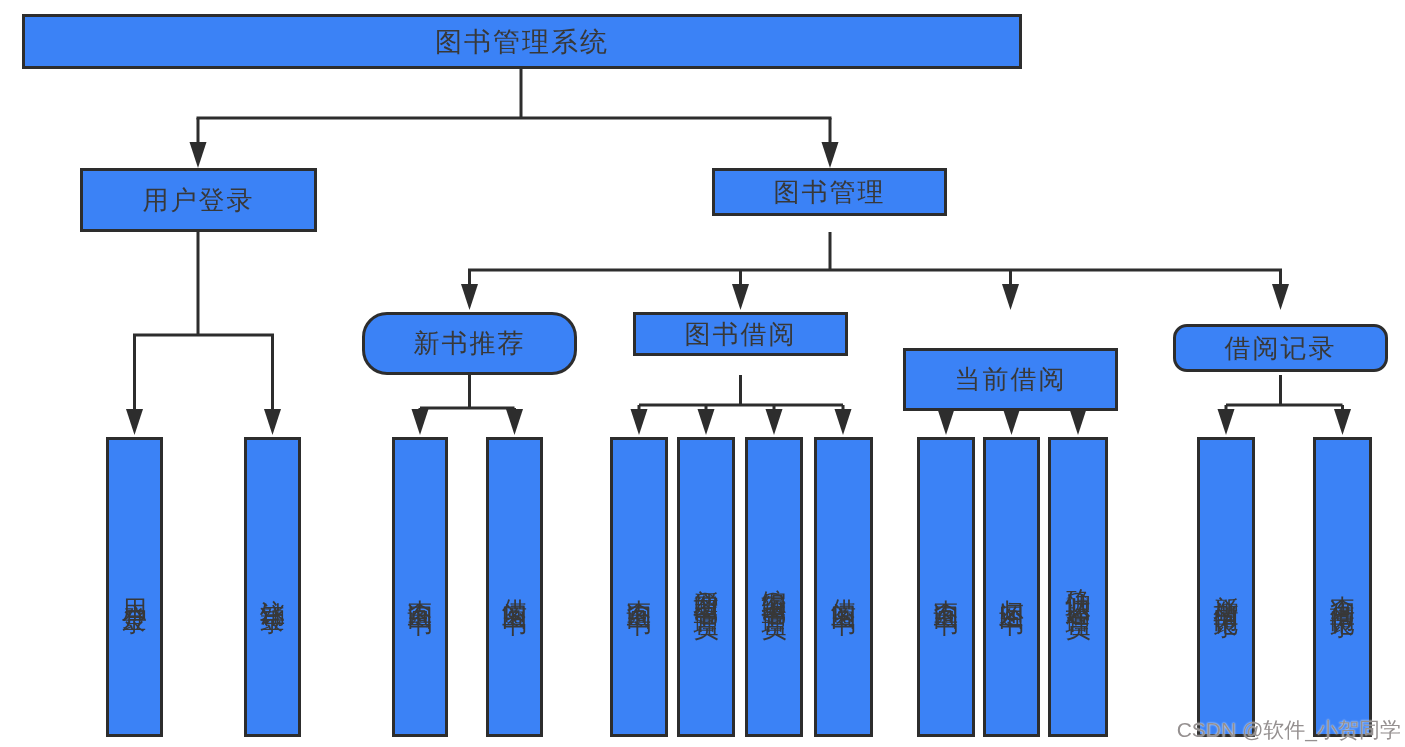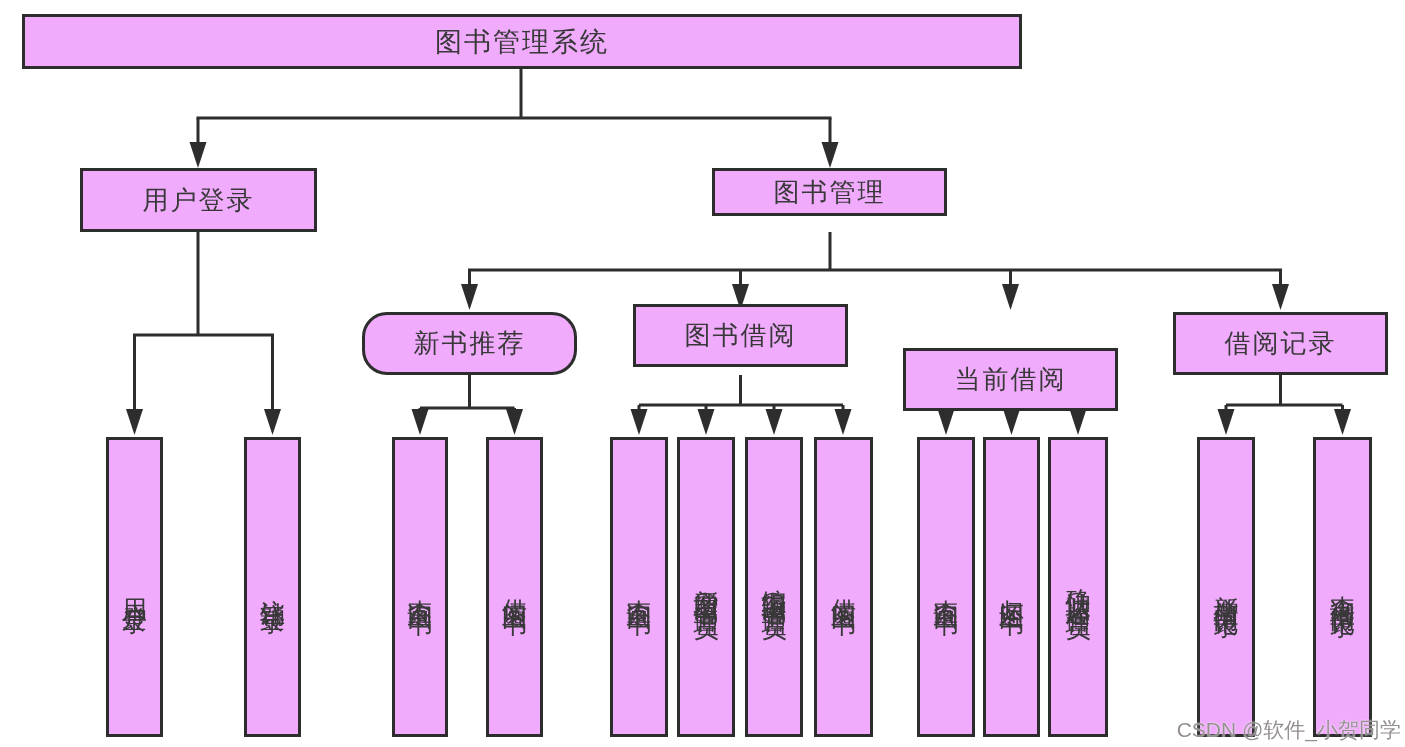--- a/index.html
+++ b/index.html
@@ -14,21 +14,21 @@
   .connectors {
     position: absolute;
     left: 0; top: 0;
     width: 1405px; height: 747px;
     pointer-events: none;
   }
   .node {
     position: absolute;
     box-sizing: border-box;
     border: 3px solid #2d2d2d;
-    background: #f0abfc;
+    background: #3b82f6;
     display: flex;
     align-items: center;
     justify-content: center;
     color: #383838;
   }
   .hbox { font-size: 26px; letter-spacing: 2px; white-space: nowrap; }
   .root { font-size: 27px; }
   .vbox span {
     writing-mode: vertical-rl;
     text-orientation: mixed;
@@ -117,23 +117,23 @@
       <polygon points="1334,409 1351,409 1342.5,435"></polygon>
     </g>
   </svg>
 
   <div class="node hbox root" style="left:22px; top:14px; width:1000px; height:55px;">图书管理系统</div>
 
   <div class="node hbox" style="left:80px; top:168px; width:237px; height:64px;">用户登录</div>
   <div class="node hbox" style="left:712px; top:168px; width:235px; height:48px;">图书管理</div>
 
   <div class="node hbox" style="left:362px; top:312px; width:215px; height:63px;border-radius:25px;">新书推荐</div>
-  <div class="node hbox" style="left:633px; top:304px; width:215px; height:63px;">图书借阅</div>
+  <div class="node hbox" style="left:633px; top:312px; width:215px; height:44px;">图书借阅</div>
   <div class="node hbox" style="left:903px; top:312px; width:215px; height:63px;margin-top:36px;">当前借阅</div>
-  <div class="node hbox" style="left:1173px; top:312px; width:215px; height:63px;">借阅记录</div>
+  <div class="node hbox" style="left:1173px; top:324px; width:215px; height:48px;border-radius:14px;">借阅记录</div>
 
   <div class="node vbox" style="left:106px; top:437px; width:57px; height:300px;">
     <span>用户登录</span>
   </div>
   <div class="node vbox" style="left:244px; top:437px; width:57px; height:300px;">
     <span>注销登录</span>
   </div>
 
   <div class="node vbox" style="left:392px; top:437px; width:56px; height:300px;">
     <span>查询图书</span>

